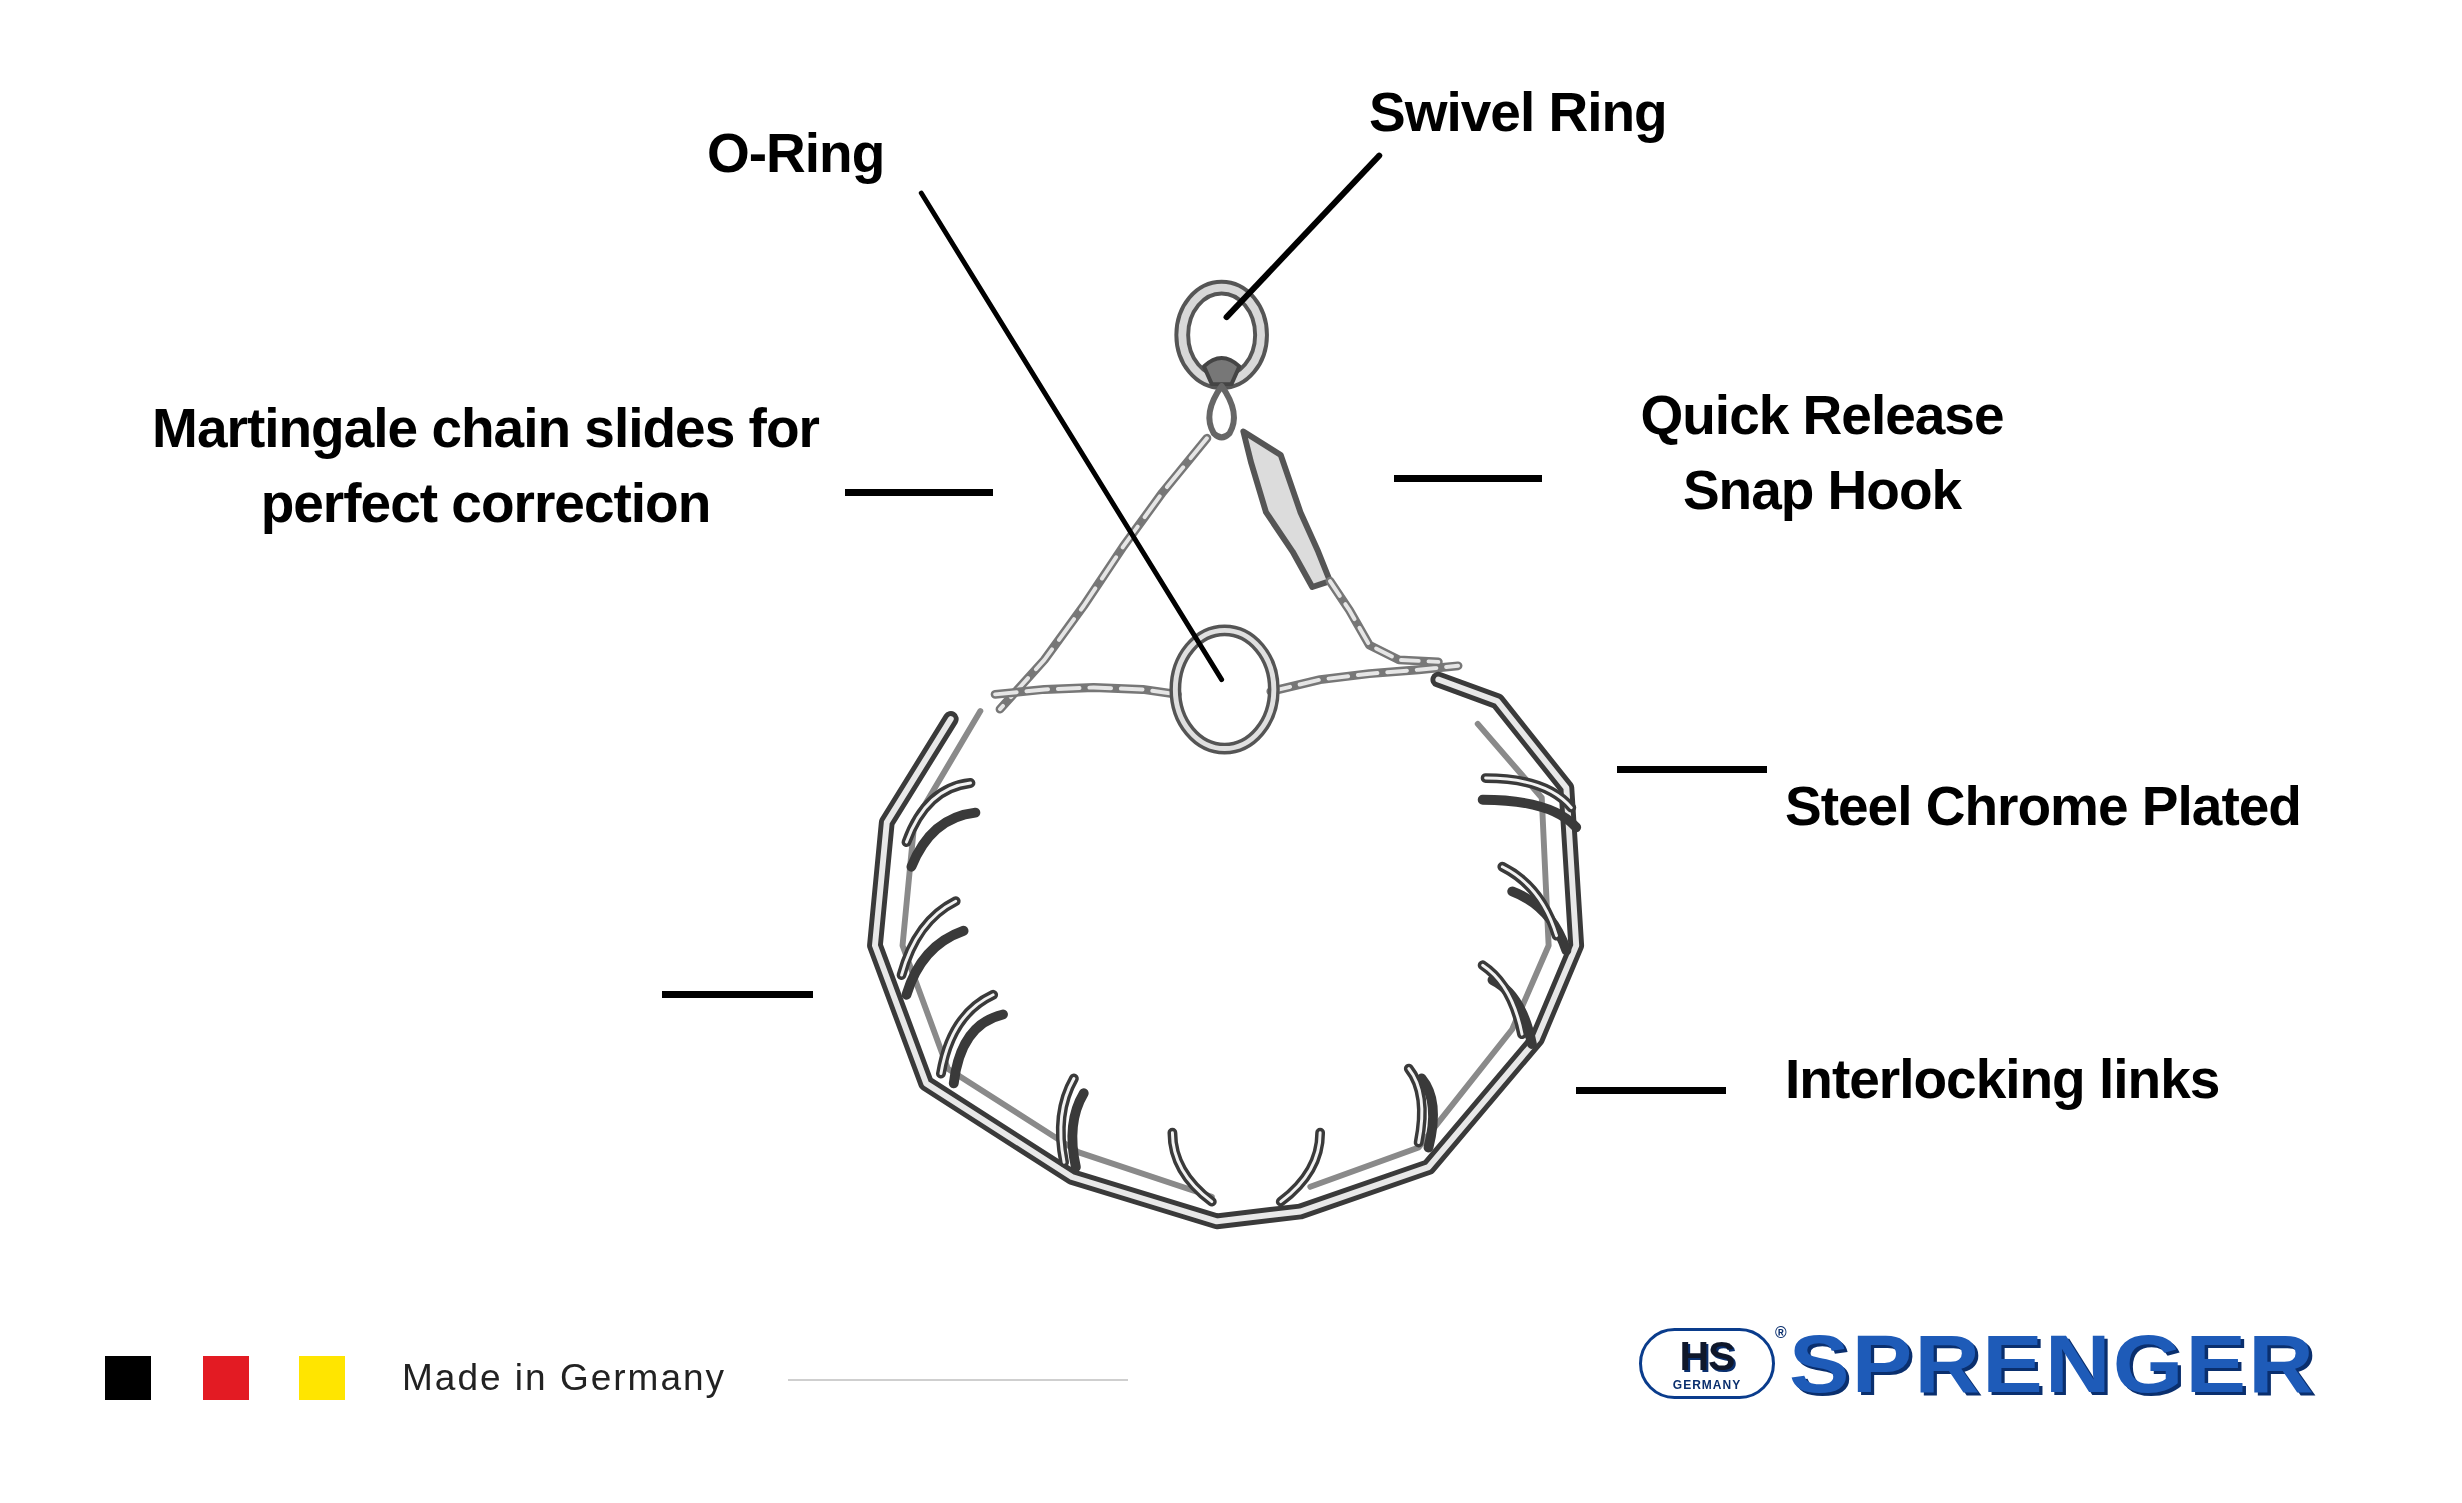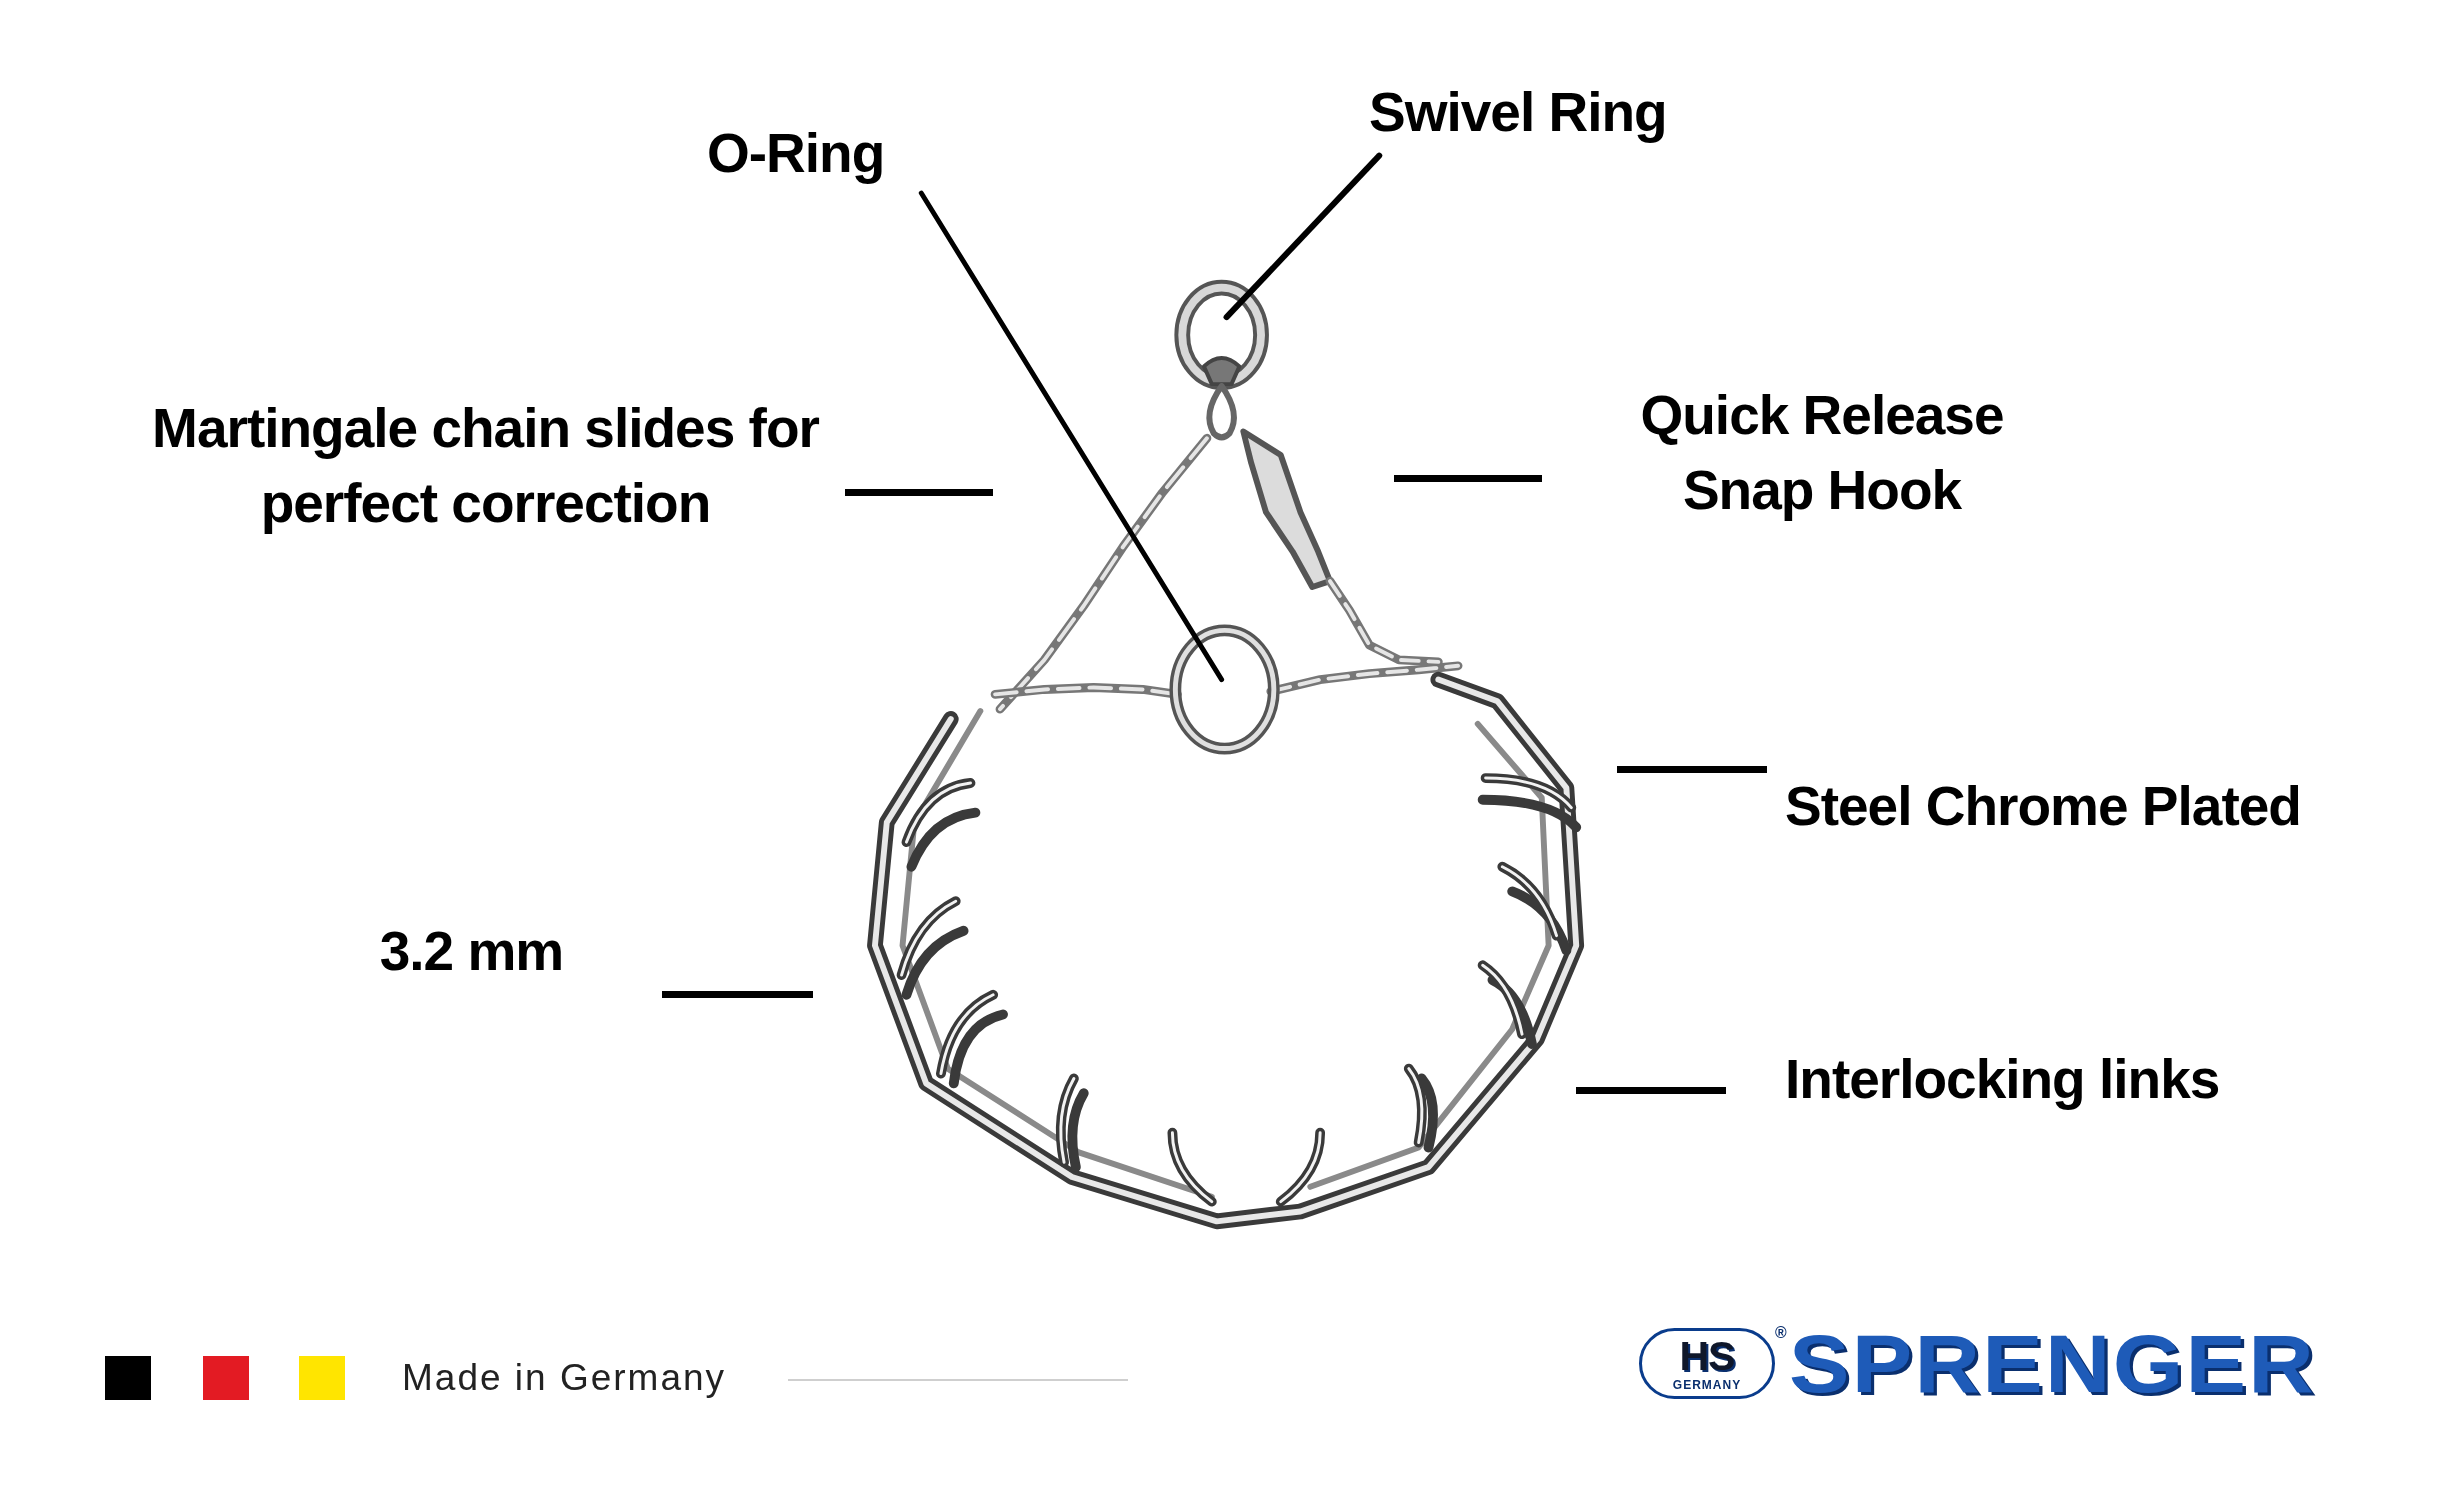--- a/index.html
+++ b/index.html
@@ -127,21 +127,20 @@
 <div class="label center" style="left:1625px; top:378px; width:394px;">
   <div>Quick Release</div>
   <div>Snap Hook</div>
 </div>
 <div class="leader" style="left:1394px; top:475px; width:148px;"></div>
 
 <div class="label" style="left:1785px; top:725px;margin-top:44px;">Steel Chrome Plated</div>
 <div class="leader" style="left:1617px; top:766px; width:150px;"></div>
 
 <div class="label center" style="left:296px; top:914px; width:351px;">
-  <div>3.2 mm</div>
 </div>
 <div class="leader" style="left:662px; top:991px; width:151px;"></div>
 
 <div class="label" style="left:1785px; top:1042px;">Interlocking links</div>
 <div class="leader" style="left:1576px; top:1087px; width:150px;"></div>
 
 <div class="flag" style="left:105px; background:#000000;"></div>
 <div class="flag" style="left:203px; background:#e31b23;"></div>
 <div class="flag" style="left:299px; background:#ffe500;"></div>
 <div class="made">Made in Germany</div>

